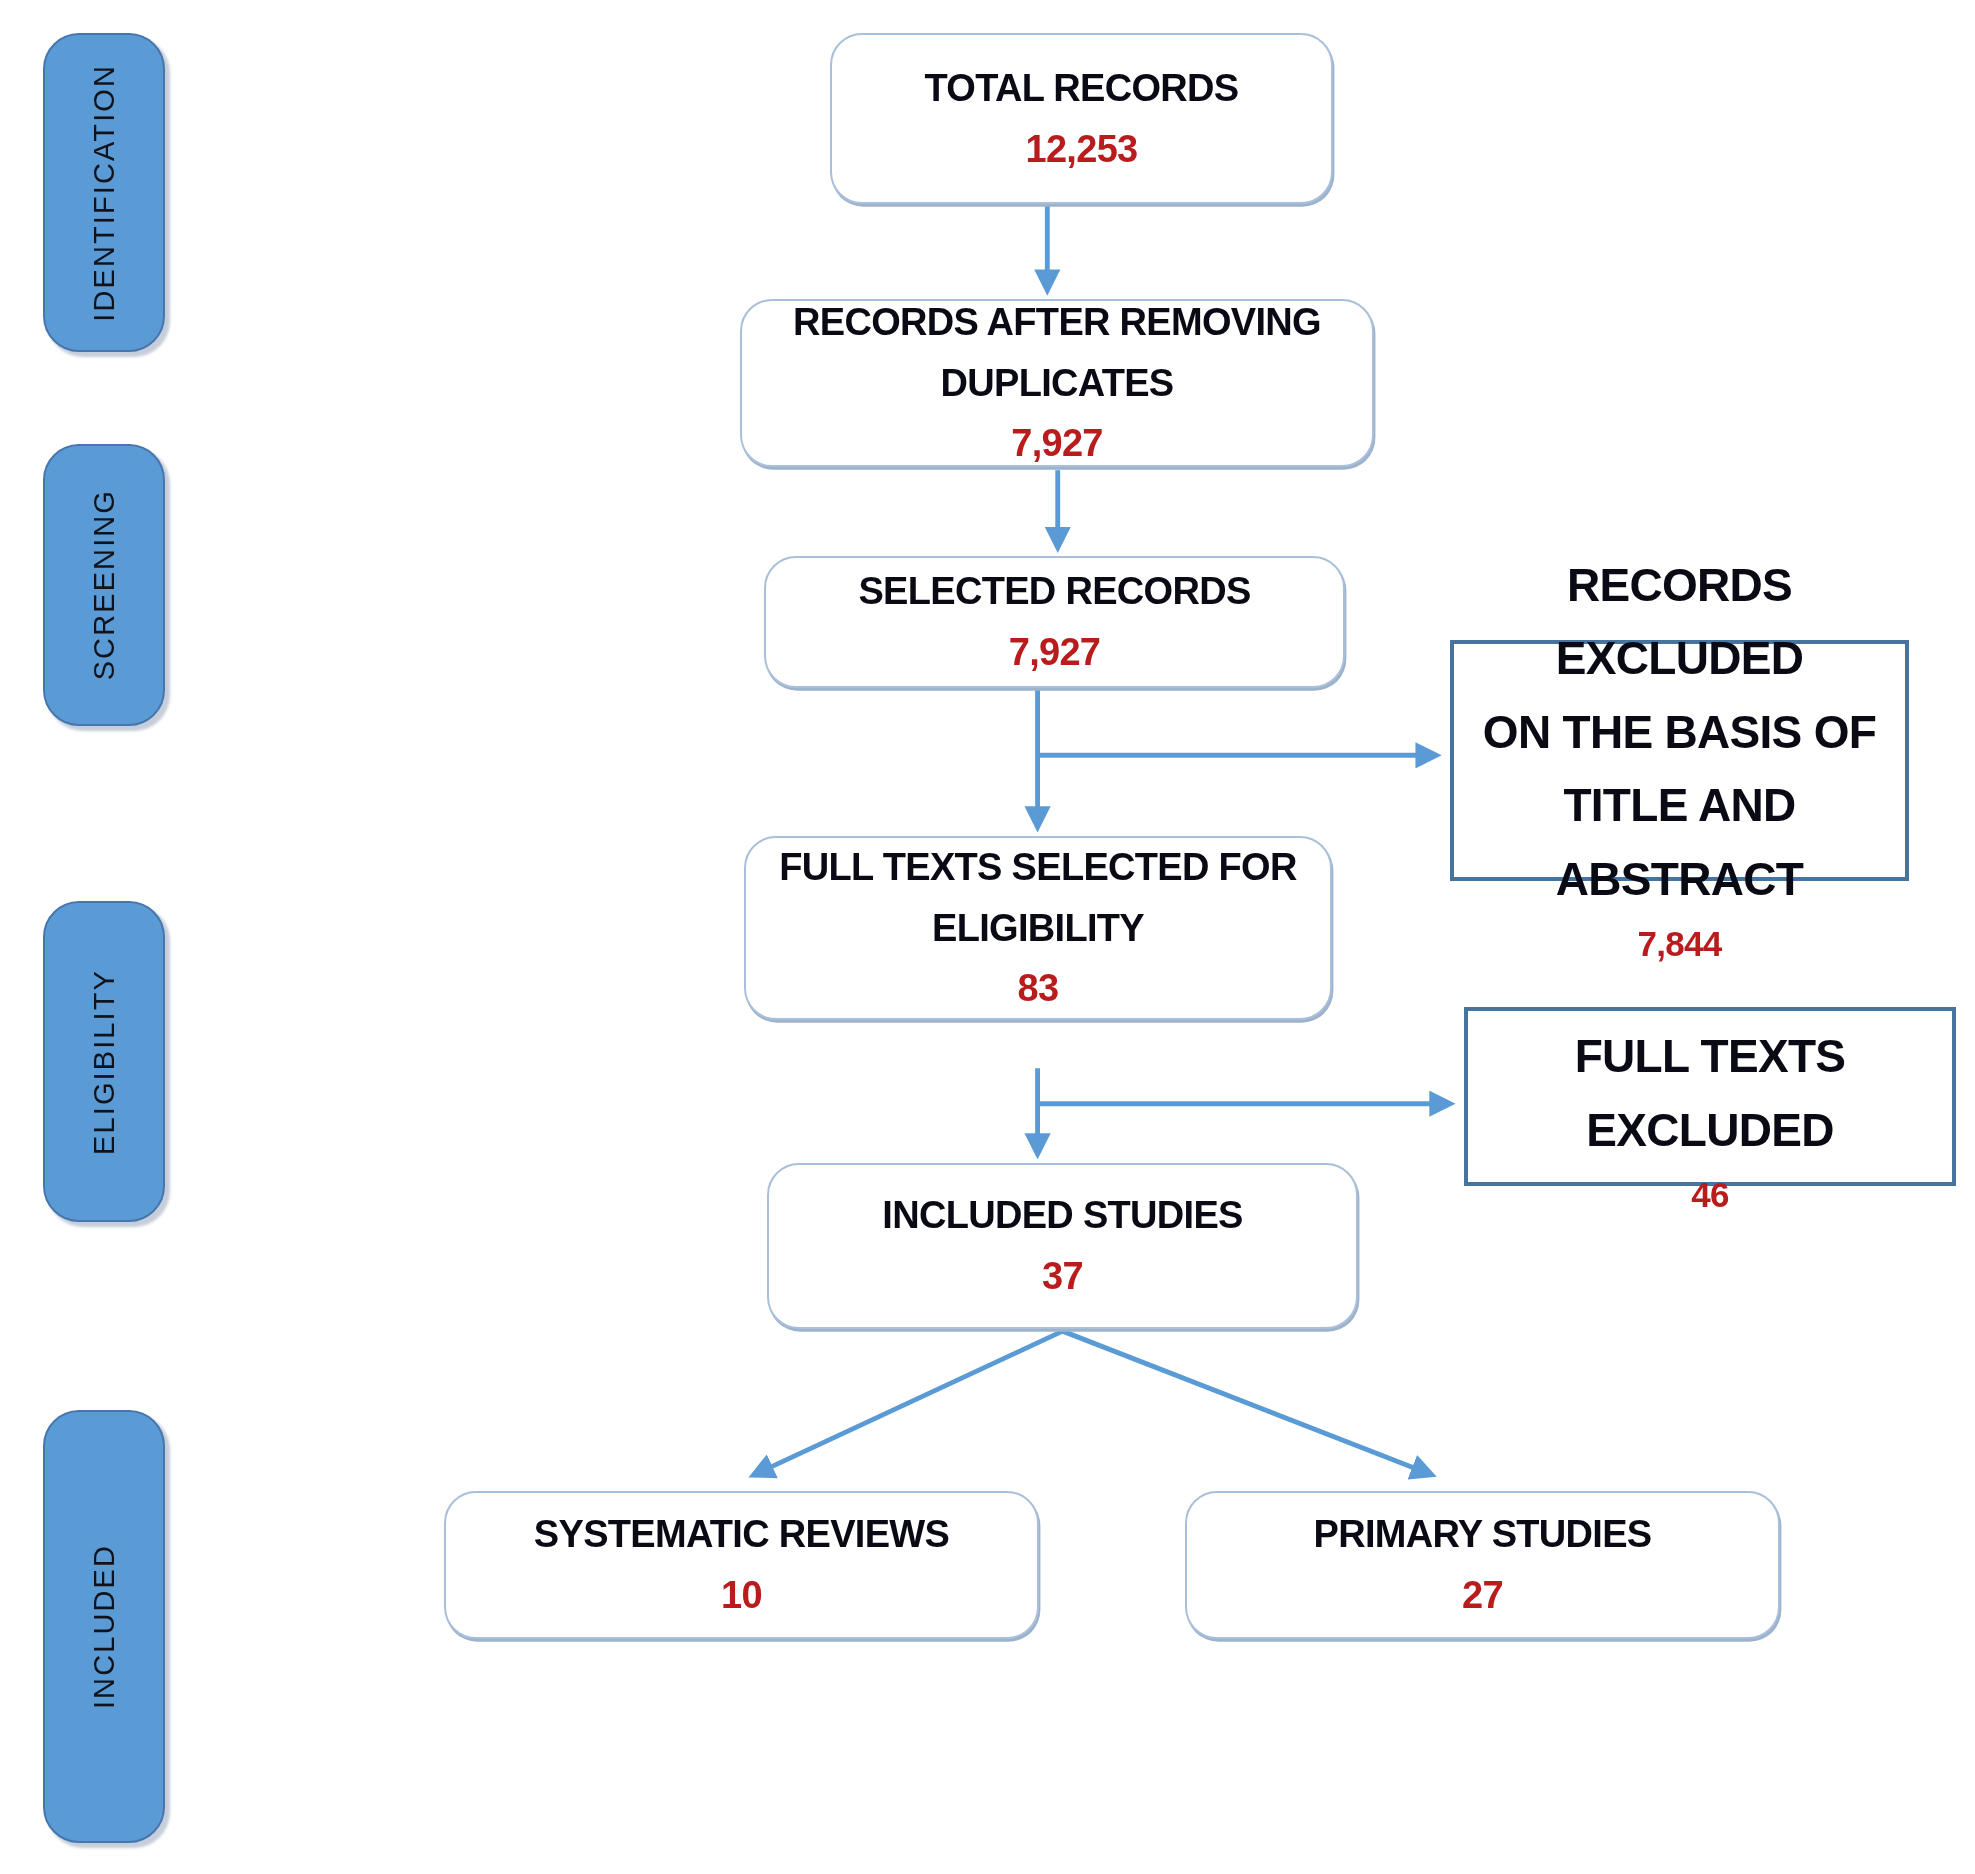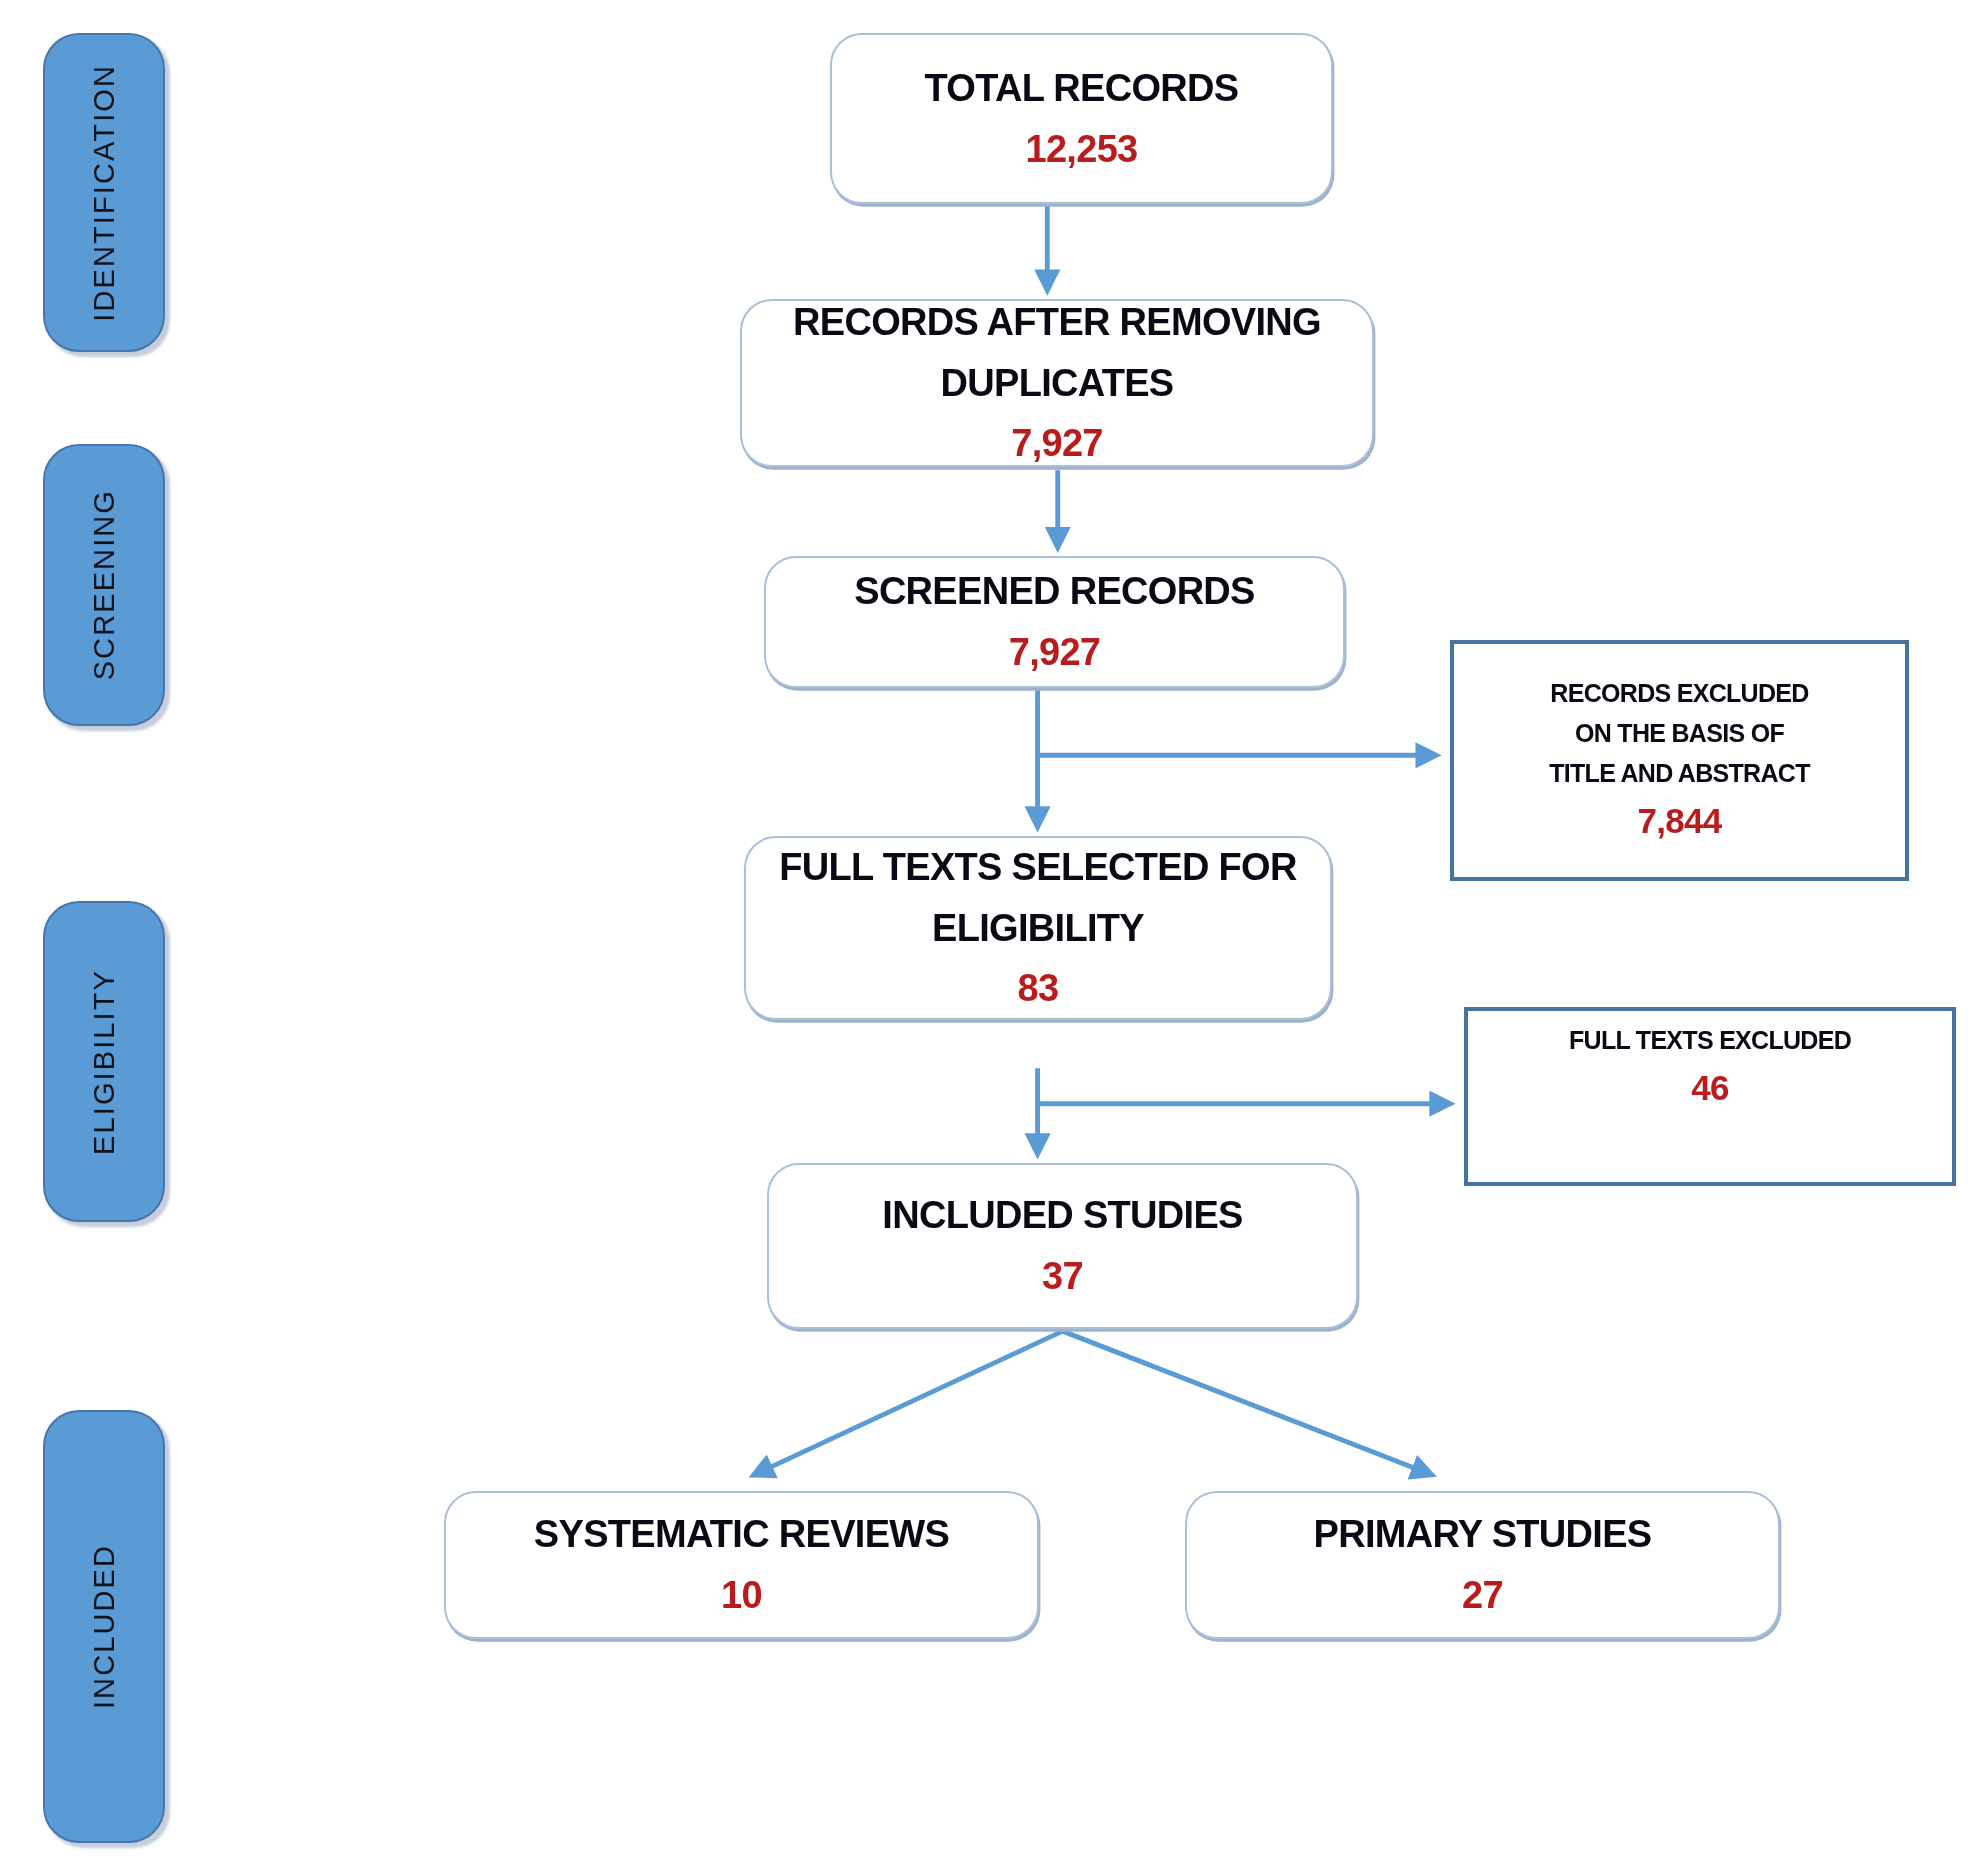--- a/index.html
+++ b/index.html
@@ -54,21 +54,21 @@
     padding:14px 9.7px;
   }
   .box-label{
     font-weight:bold;
     font-size:38px;
     line-height:1.6;
     letter-spacing:-0.7px;
     color:#0a0a14;
     white-space:pre-line;
   }
-  .xbox .box-label{font-size:25px;}
+  .xbox .box-label{font-size:46px;}
   .box-value{
     font-weight:bold;
     font-size:38px;
     line-height:1.6;
     letter-spacing:-0.7px;
     color:#b91c1c;
   }
   .xbox .box-value{font-size:35px;}
   .connectors{position:absolute;left:0;top:0;}
 </style>
@@ -113,21 +113,21 @@
     <div class="box-value">12,253</div>
   </div>
 
   <div class="fbox" style="left:740px;top:299px;width:634px;height:168px;">
     <div class="box-label">RECORDS AFTER REMOVING
 DUPLICATES</div>
     <div class="box-value">7,927</div>
   </div>
 
   <div class="fbox" style="left:764px;top:556px;width:581px;height:132px;">
-    <div class="box-label">SCREENED RECORDS</div>
+    <div class="box-label">SELECTED RECORDS</div>
     <div class="box-value">7,927</div>
   </div>
 
   <div class="xbox" style="left:1450px;top:640px;width:459px;height:241px;justify-content:center;">
     <div class="box-label">RECORDS EXCLUDED
 ON THE BASIS OF
 TITLE AND ABSTRACT</div>
     <div class="box-value">7,844</div>
   </div>
 

